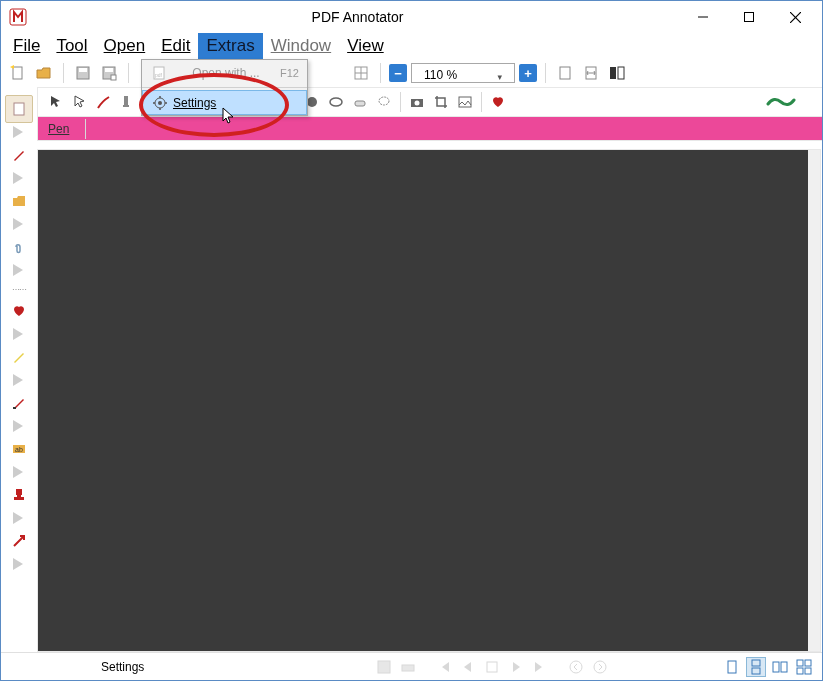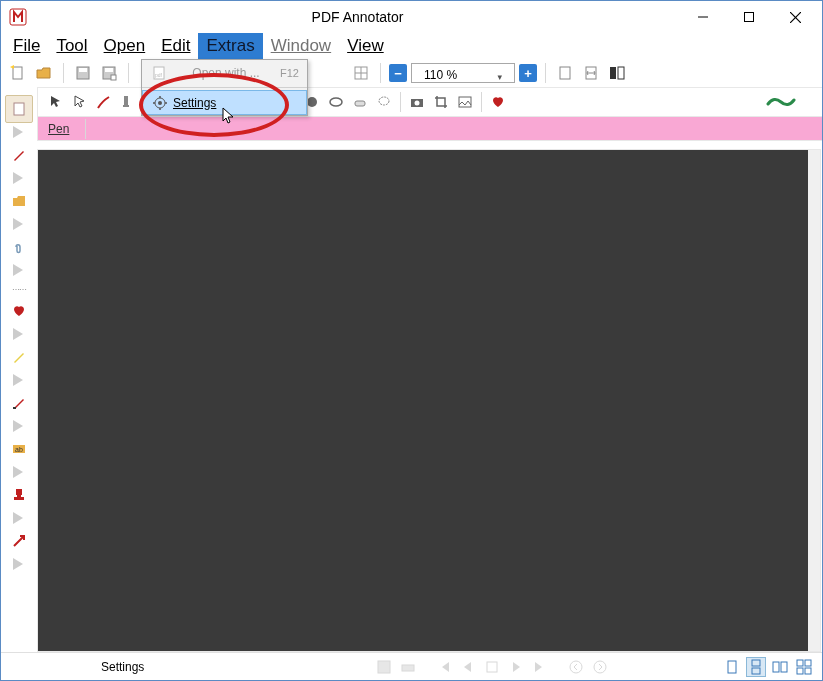--- a/index.html
+++ b/index.html
@@ -38,21 +38,21 @@
 .zoom-input { width: 104px; height: 20px; border: 1px solid #a8a8a8; font-size: 12px; padding: 0 12px; display: flex; align-items: flex-end; justify-content: space-between; }
 .zoom-input .caret { font-size: 9px; color: #555; }
 
 
 .toolrow2 { height: 30px; background: #fff; display: flex; align-items: center; padding: 0 6px; margin-left: 36px; border: 1px solid #e8e8e8; border-right: none; }
 .toolrow2 .tb-btn { width: 24px; height: 24px; display: flex; align-items: center; justify-content: center; }
 .toolrow2 .spacer { flex: 1; }
 .toolrow2 .wave { margin-left: auto; padding: 0 20px; }
 
 
-.proprow { height: 24px; background: #f9a8d4; display: flex; align-items: center; margin-left: 36px; border: 1px solid #e8e8e8; border-right: none; border-top: none; }
+.proprow { height: 24px; background: #ec4899; display: flex; align-items: center; margin-left: 36px; border: 1px solid #e8e8e8; border-right: none; border-top: none; }
 .proprow .label { font-size: 12px; padding: 0 10px; color: #333; }
 .proprow .label .ul { text-decoration: underline; }
 .proprow .vsep { width: 1px; height: 20px; background: #d8d8d8; margin: 0 6px; }
 
 
 .sidebar { position: absolute; left: 0; top: 88px; width: 36px; bottom: 28px; background: #fff; display: flex; flex-direction: column; align-items: center; padding-top: 6px; gap: 2px; }
 .sidebar .side-btn { width: 28px; height: 28px; display: flex; align-items: center; justify-content: center; border-radius: 2px; }
 .sidebar .side-btn.active { background: #f2e9d9; border: 1px solid #d4c49a; }
 .sidebar .tri { width: 28px; height: 14px; position: relative; }
 .sidebar .tri::before { content: ""; position: absolute; left: 8px; top: 1px; border-left: 10px solid #ccc; border-top: 6px solid transparent; border-bottom: 6px solid transparent; }

